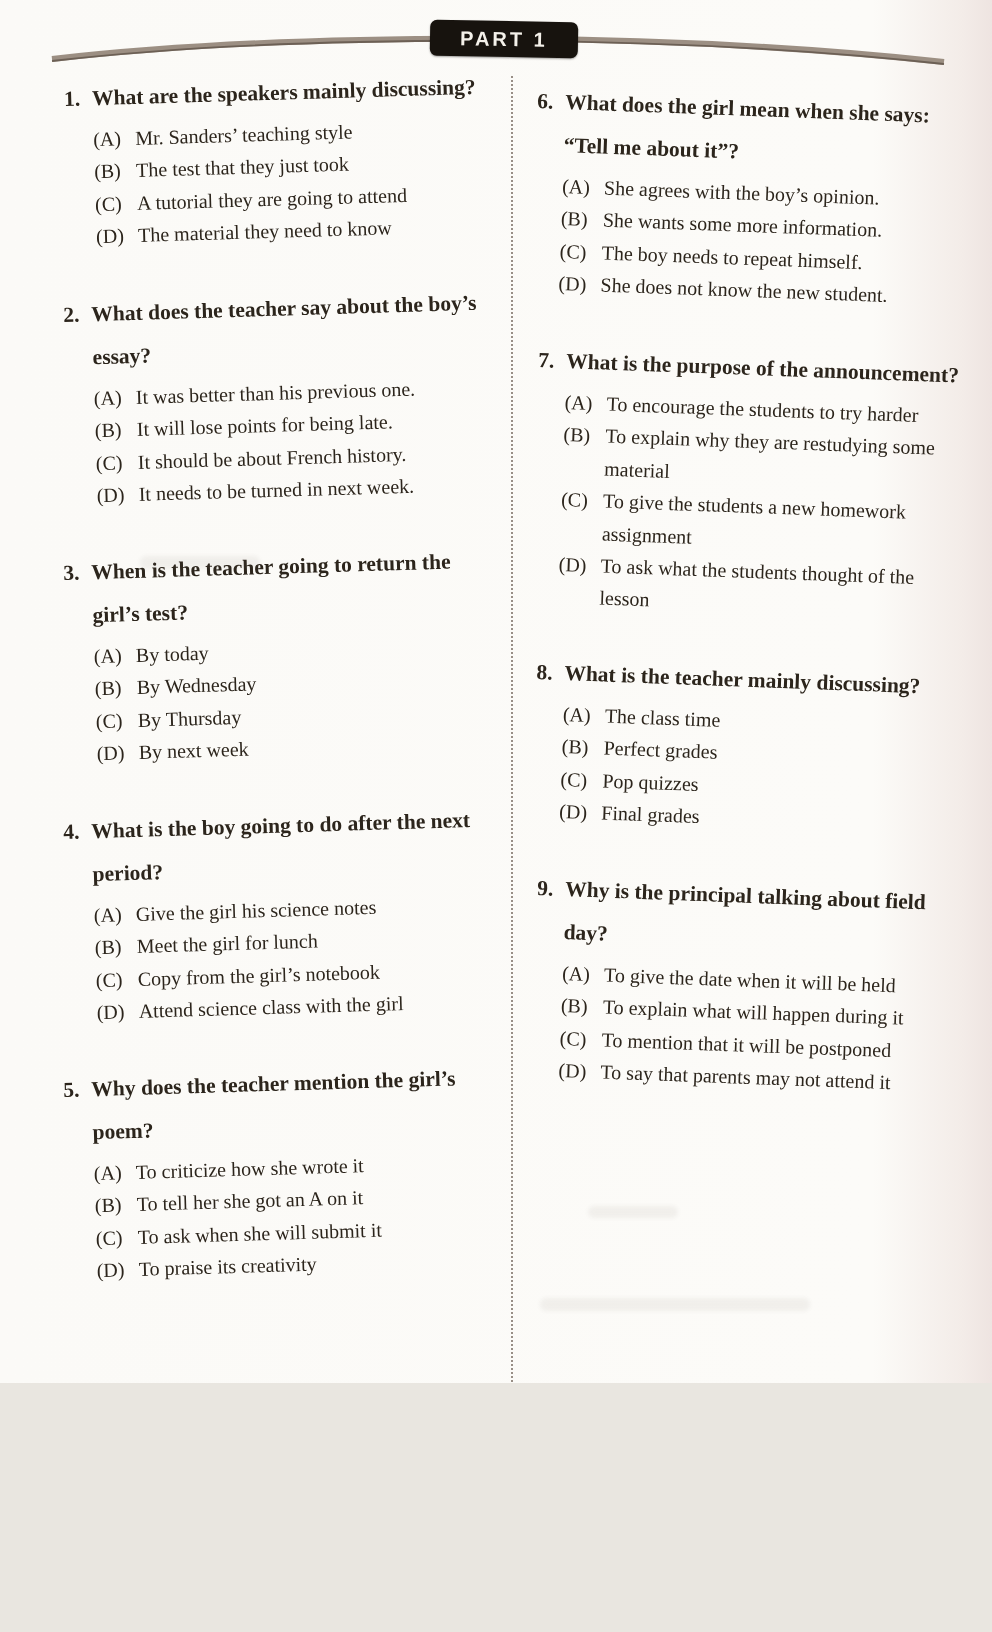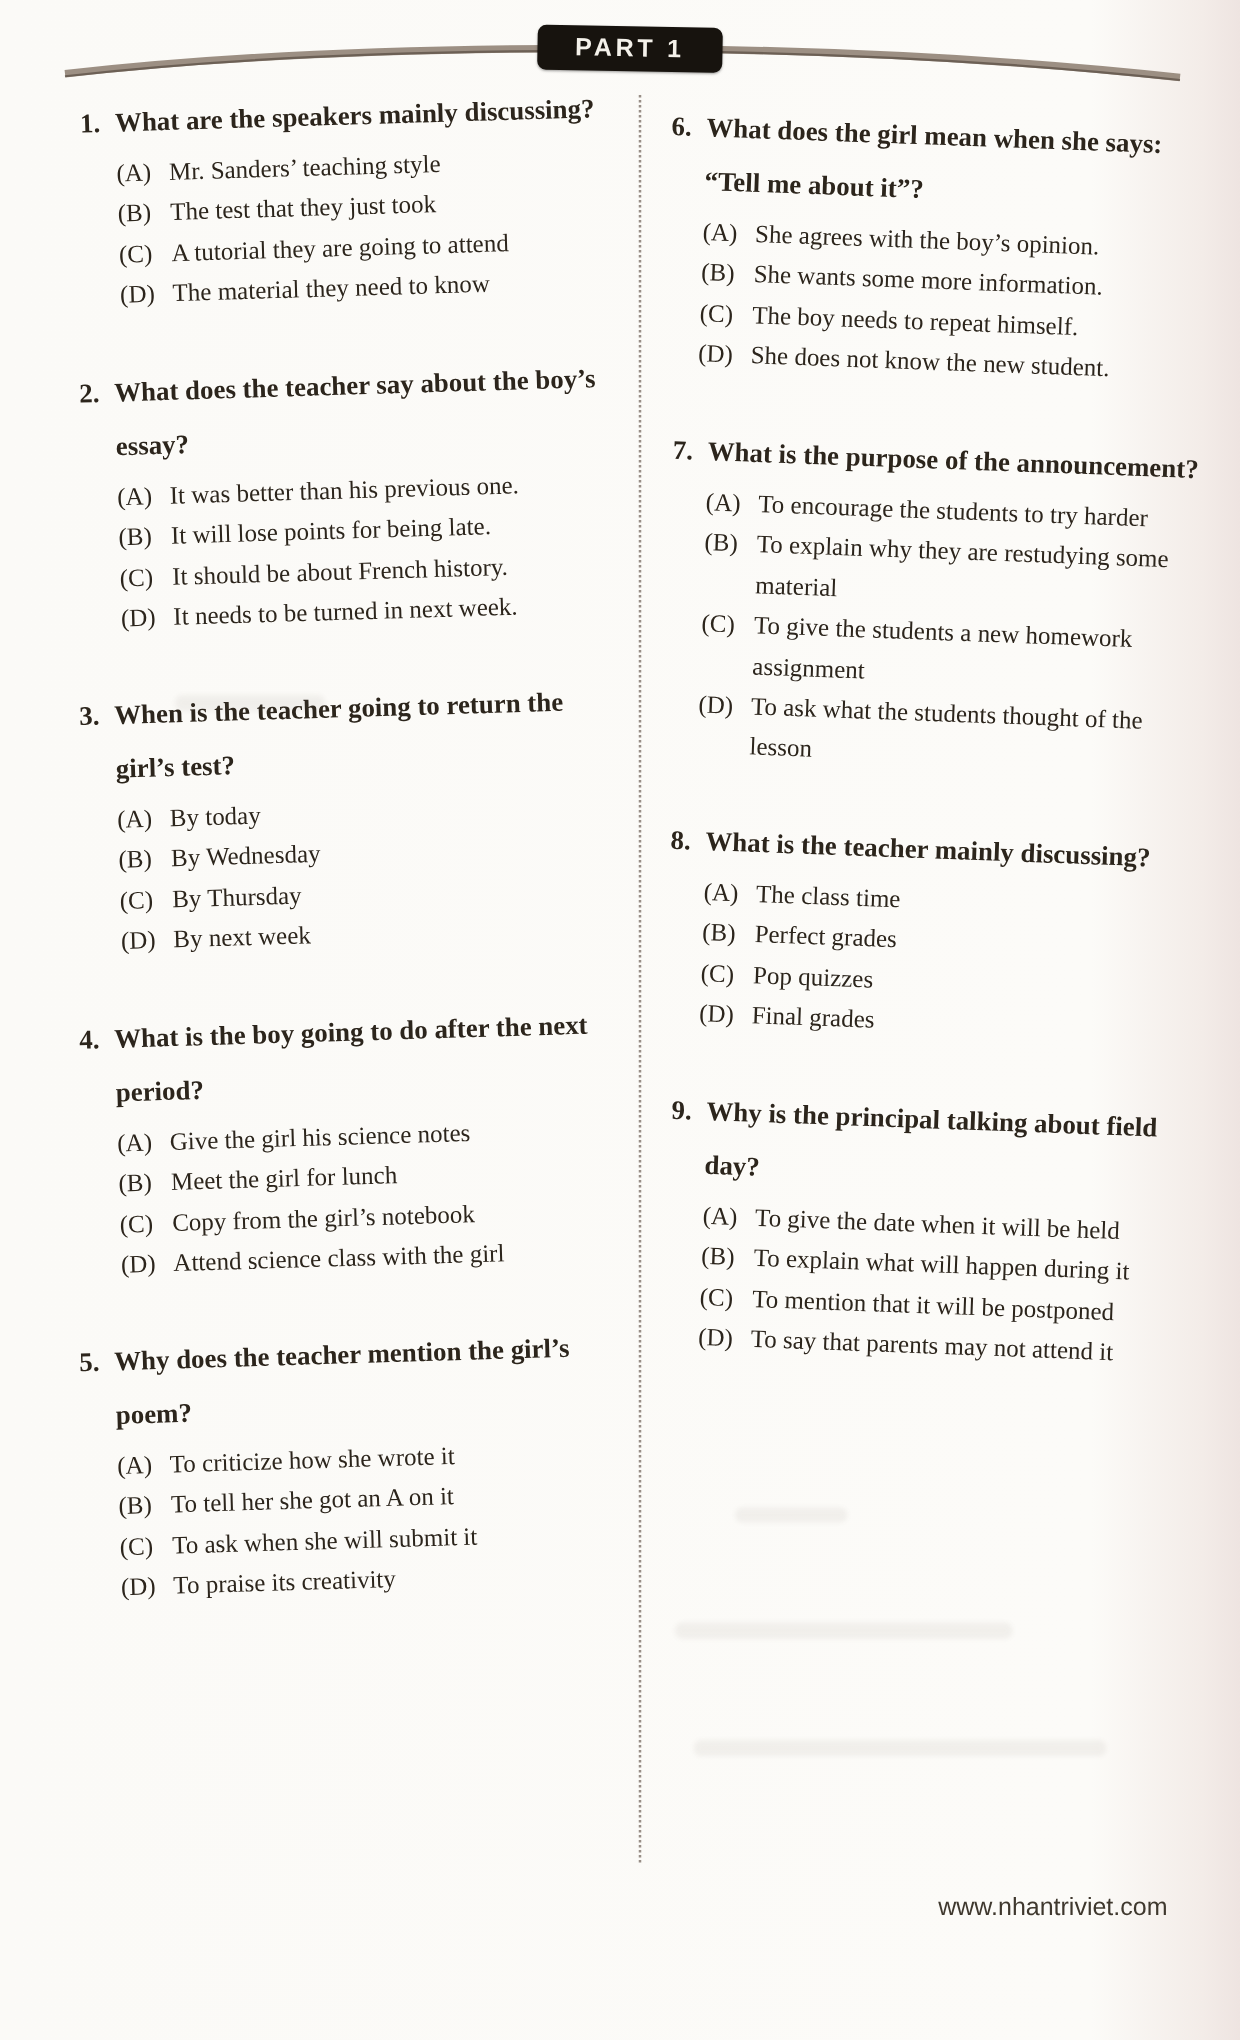--- a/index.html
+++ b/index.html
@@ -1,17 +1,17 @@
 <!DOCTYPE html>
 <html><head>
 <meta charset="utf-8">
 <style>
   html,body{margin:0;padding:0;}
   body{width:992px;height:1632px;background:#e9e6e0;font-family:"Liberation Serif",serif;}
-  .page{position:relative;width:992px;height:1632px;overflow:hidden;color:#2c251c;
+  .page{position:relative;width:992px;height:1383px;overflow:hidden;color:#2c251c;
         background:linear-gradient(90deg,#fbfaf7 0%,#fcfbf8 88%,#f3ece8 97%,#eee4e1 100%);}
   
   .rule-svg{position:absolute;left:0;top:0;width:992px;height:80px;}
   .badge{position:absolute;left:430px;top:21px;width:148px;height:36px;background:#17130e;
          border-radius:7px;display:flex;align-items:center;justify-content:center;
          transform:rotate(1deg);box-shadow:0 1px 2px rgba(0,0,0,.35);}
   .badge span{font-family:"Liberation Sans",sans-serif;font-weight:bold;font-size:20px;
          letter-spacing:3px;color:#f4f1ea;}
   
   .divider{position:absolute;left:511px;top:76px;height:1414px;width:0;

